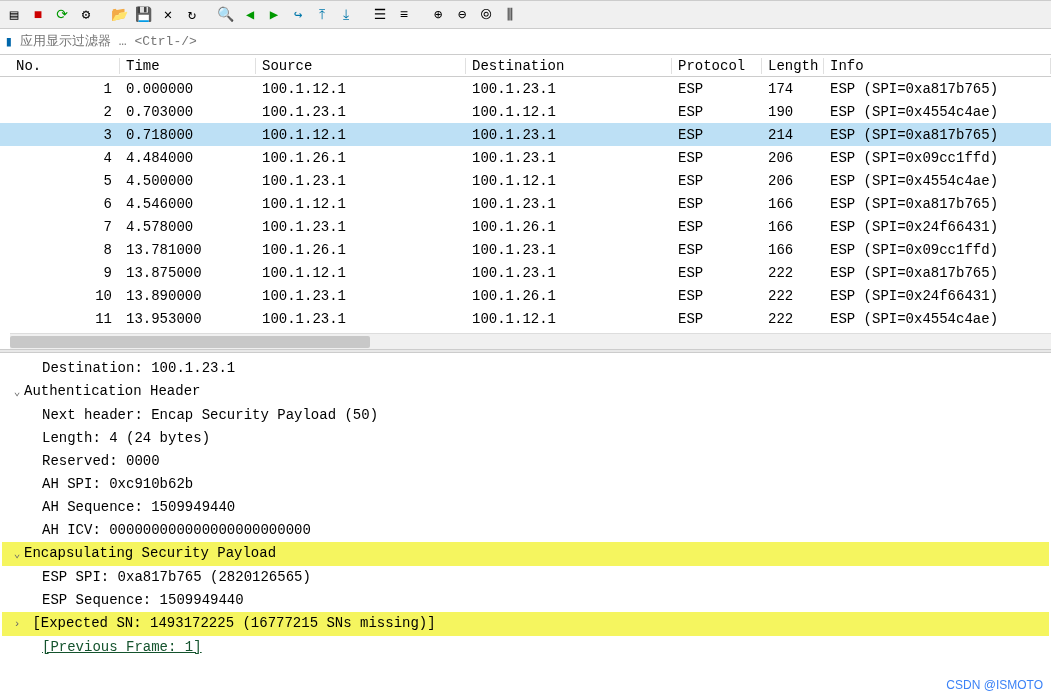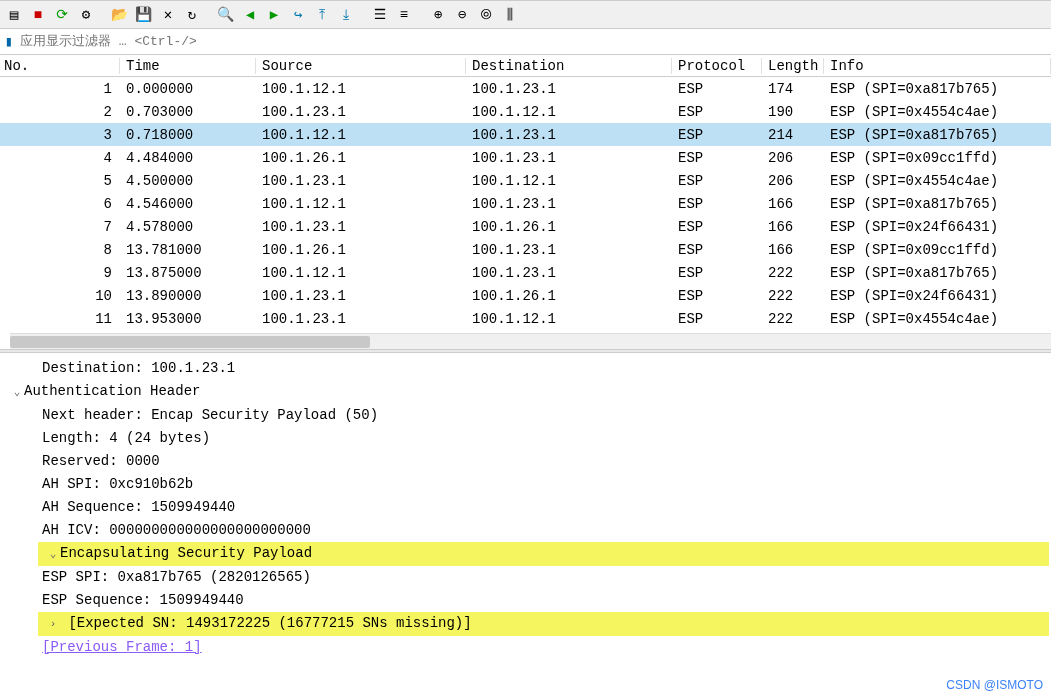--- a/index.html
+++ b/index.html
@@ -63,21 +63,21 @@
   height: 22px;
   align-items: center;
 }
 .th {
   border-right: 1px solid #e0e0e0;
   padding: 0 6px;
   font-size: 14px;
   white-space: nowrap;
   overflow: hidden;
 }
-.col-no { width: 120px; text-align: left; padding-left: 4px; }
+.col-no { width: 120px; text-align: left; padding-left: 16px; }
 .col-time { width: 136px; }
 .col-src { width: 210px; }
 .col-dst { width: 206px; }
 .col-proto { width: 90px; }
 .col-len { width: 62px; text-align: right; padding-right: 8px; }
 .col-info { flex: 1; }
 .tbody { }
 .trow {
   display: flex;
   height: 23px;
@@ -121,22 +121,22 @@
 .dline { white-space: pre; padding-left: 0; }
 .indent0 { padding-left: 8px; }
 .indent1 { padding-left: 40px; }
 .expander {
   display: inline-block;
   width: 14px;
   color: #666;
   font-size: 11px;
   text-align: center;
 }
-.hl-yellow { background: #f5f55f; margin-left: 36px; }
-.hl-link { color: #8b5cf6; text-decoration: underline; }
+.hl-yellow { background: #f5f55f; }
+.hl-link { color: #14532d; text-decoration: underline; }
 .watermark {
   position: absolute;
   right: 8px;
   bottom: 6px;
   color: #3b82f6;
   font-size: 12px;
   font-family: Arial, sans-serif;
 }
 </style>
 </head>

